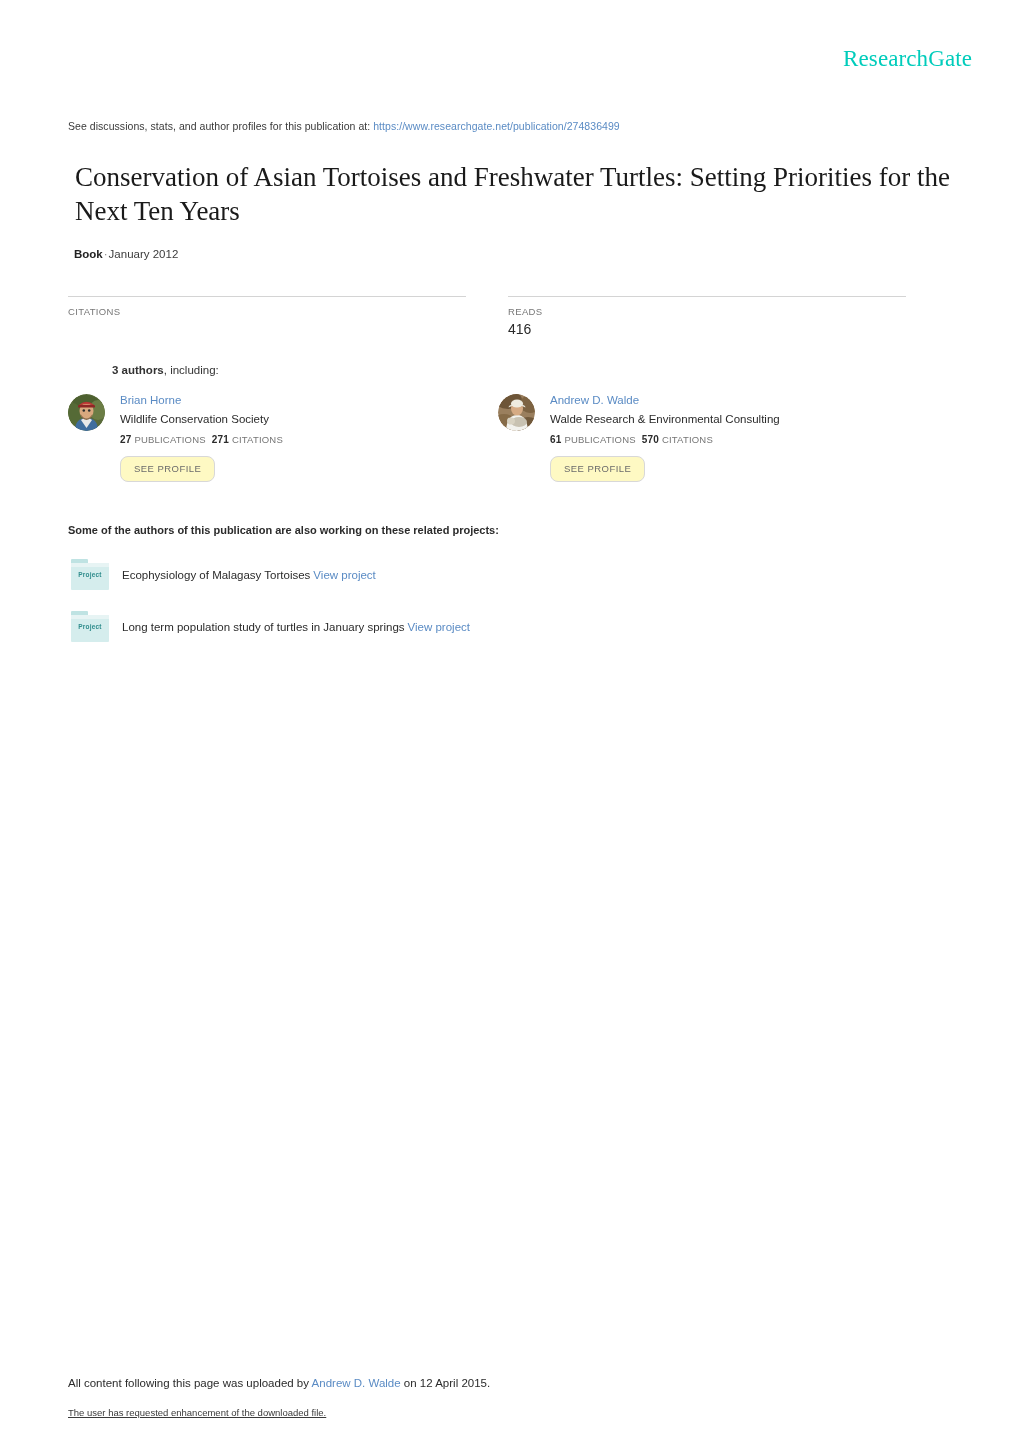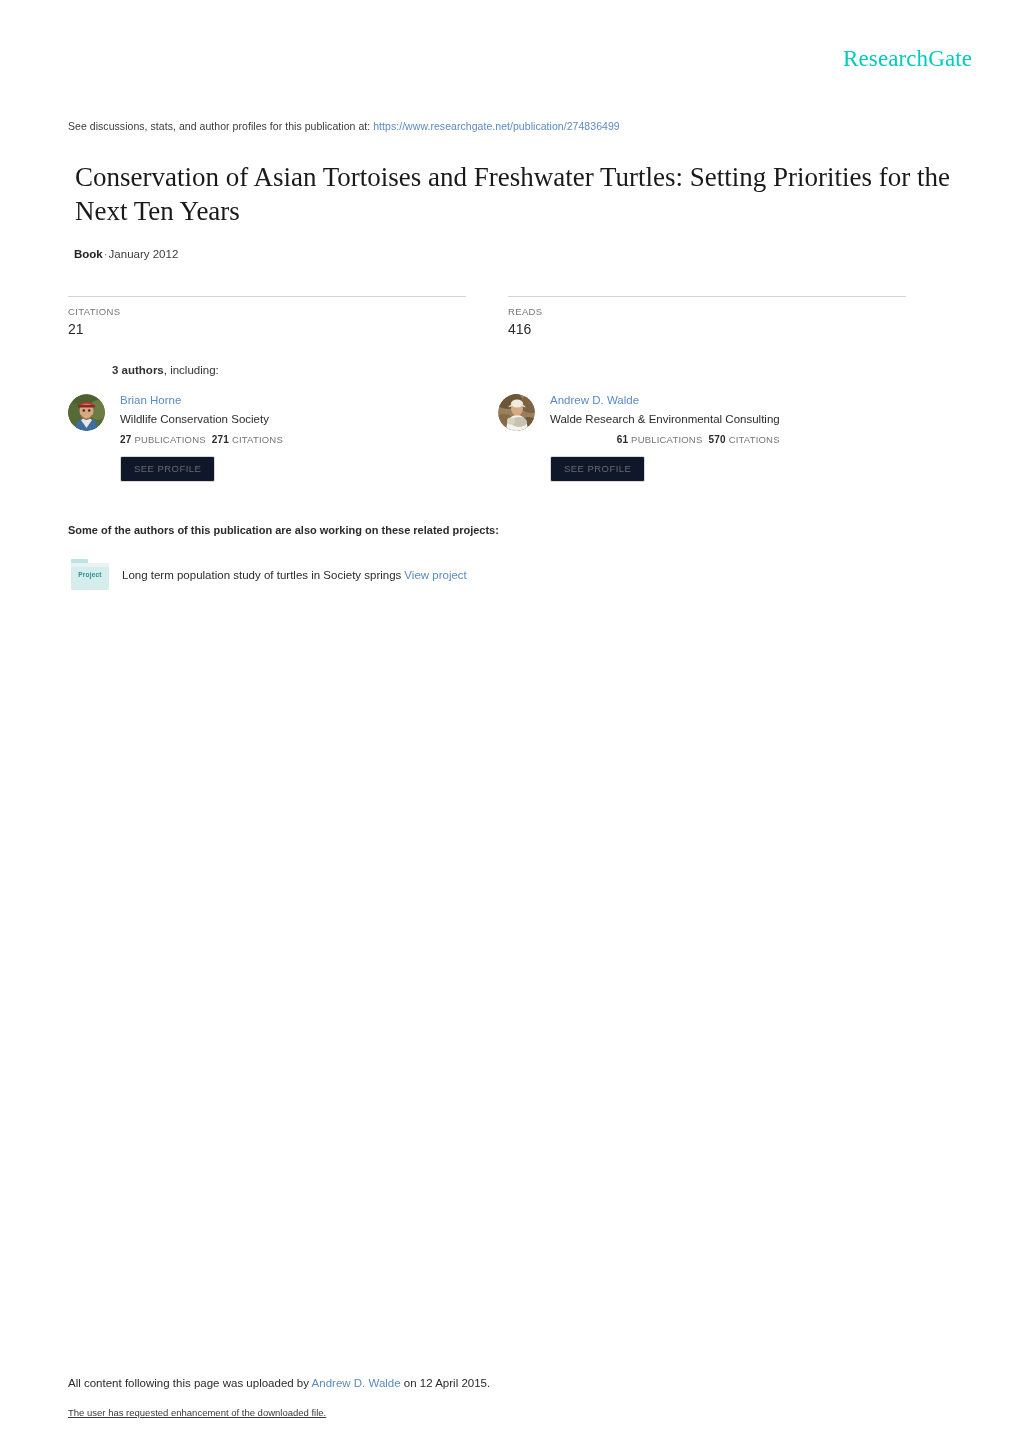--- a/index.html
+++ b/index.html
@@ -165,41 +165,40 @@
     color: #2b2b2b;
     line-height: 15px;
     margin-top: 4px;
   }
   .author-stats {
     margin-top: 7px;
     font-size: 9.5px;
     color: #757575;
     letter-spacing: 0.2px;
     white-space: nowrap;
-    text-align: right;
   }
   .author-stats b {
     color: #2b2b2b;
     font-weight: bold;
     font-size: 10px;
   }
   .author-stats .gap {
     display: inline-block;
     width: 6px;
   }
   .see-profile {
     margin-top: 11px;
     display: inline-block;
     border: 1px solid #d8d8d8;
-    background: #0f172a;
+    background: #fef9c3;
     color: #6b6b6b;
     font-size: 9.5px;
     letter-spacing: 0.45px;
     padding: 7px 13px 7px 13px;
-    border-radius: 2px;
+    border-radius: 8px;
     font-family: "Liberation Sans", sans-serif;
     cursor: pointer;
     line-height: 1;
   }
 
   
   .projects-head {
     position: absolute;
     top: 524px;
     left: 68px;
@@ -311,21 +310,20 @@
   <h1 class="title">Conservation of Asian Tortoises and Freshwater Turtles: Setting Priorities for the Next Ten Years</h1>
 
   <div class="pubtype">
     <b>Book</b><span class="sep">·</span><span>January 2012</span>
   </div>
 
   <div class="metrics">
     <div class="metric-col">
       <div class="metric-rule"></div>
       <div class="metric-label">CITATIONS</div>
-      <div class="metric-value">21</div>
     </div>
     <div class="metric-col right">
       <div class="metric-rule"></div>
       <div class="metric-label">READS</div>
       <div class="metric-value">416</div>
     </div>
   </div>
 
   <div class="authors-head">
     <b>3 authors</b><span>, including:</span>
@@ -404,30 +402,41 @@
         <div class="see-profile">SEE PROFILE</div>
       </div>
     </div>
 
   </div>
 
   <div class="projects-head">Some of the authors of this publication are also working on these related projects:</div>
 
   <div class="project-list">
 
-
     <div class="project-item">
       <div class="project-icon">
         <div class="folder-tab"></div>
         <div class="folder-body"></div>
         <div class="folder-strip"></div>
         <div class="folder-label">Project</div>
       </div>
       <div class="project-text">
-        <span>Long term population study of turtles in Society springs</span><span class="view">View project</span>
+        <span>Ecophysiology of Malagasy Tortoises</span><span class="view">View project</span>
+      </div>
+    </div>
+
+    <div class="project-item">
+      <div class="project-icon">
+        <div class="folder-tab"></div>
+        <div class="folder-body"></div>
+        <div class="folder-strip"></div>
+        <div class="folder-label">Project</div>
+      </div>
+      <div class="project-text">
+        <span>Long term population study of turtles in January springs</span><span class="view">View project</span>
       </div>
     </div>
 
   </div>
 
   <div class="footer">
     <div class="footer-main">
       <span>All content following this page was uploaded by</span>
       <span class="link">Andrew D. Walde</span>
       <span>on 12 April 2015.</span>

